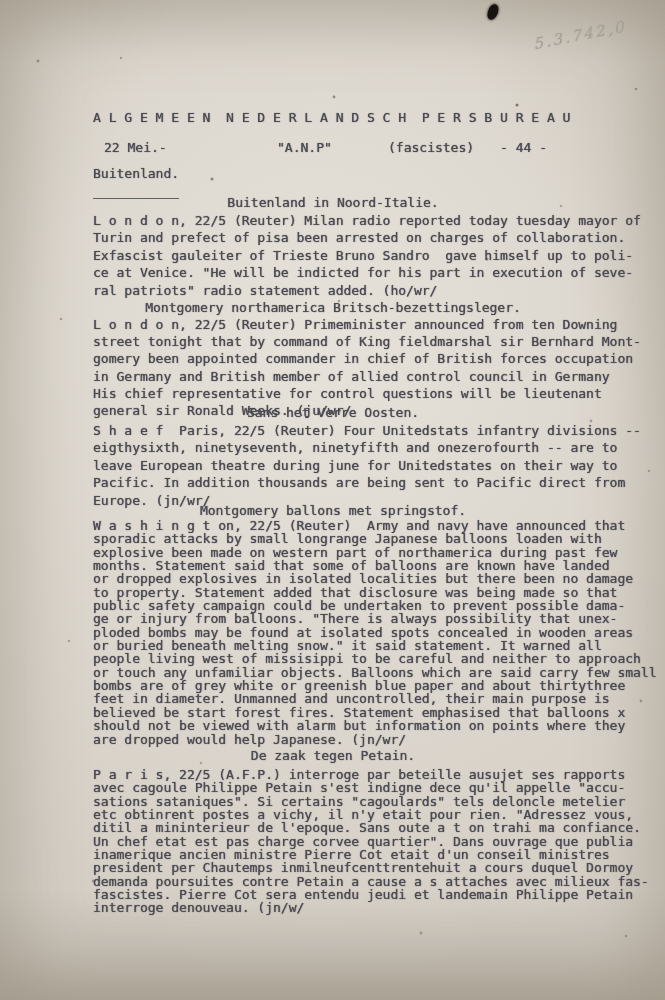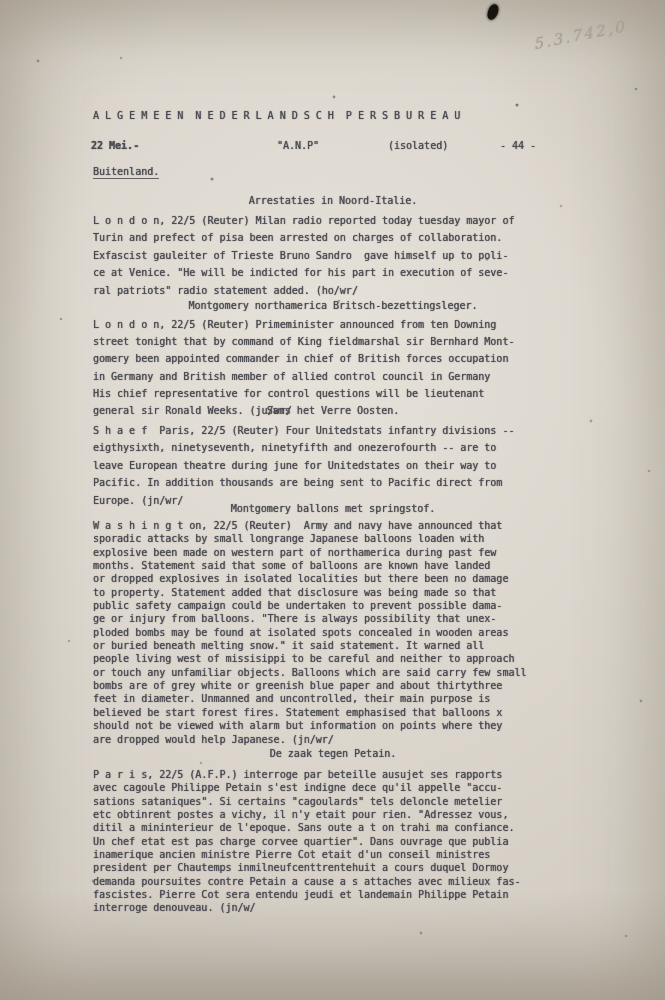--- a/index.html
+++ b/index.html
@@ -15,30 +15,30 @@
       radial-gradient(120% 90% at 48% 35%, rgba(246,242,234,.55), rgba(246,242,234,0) 70%),
       linear-gradient(115deg, rgba(136,125,106,.20), rgba(136,125,106,0) 16%),
       linear-gradient(245deg, rgba(136,125,106,.22), rgba(136,125,106,0) 20%),
       linear-gradient(0deg,   rgba(118,106,86,.28),  rgba(118,106,86,0) 11%),
       linear-gradient(180deg, rgba(130,120,100,.16), rgba(130,120,100,0) 6%);
     box-shadow: inset 0 0 70px 18px rgba(110,98,80,.30);
   }
   .abs{position:absolute;}
   .type{
     font-family:"DejaVu Sans Mono","Liberation Mono",monospace;
-    font-size:10px;
+    font-size:13px;
     color:#4b4a51;
     text-shadow:0 0 1px rgba(74,73,82,.78), .5px .4px .8px rgba(74,73,82,.38);
   }
   .masthead-agency{left:93px;top:110px;width:567px;white-space:pre;}
-  .mh-date{left:91px;top:140px;font-weight:bold;}
+  .mh-date{left:104px;top:140px;}
   .mh-abbr{left:277px;top:140px;}
   .mh-copy{left:388px;top:140px;}
   .mh-issue{left:500px;top:140px;}
-  .mh-section{left:93px;top:166px;border-bottom:1.2px solid rgba(75,74,81,.85);padding-bottom:1px;}
+  .mh-section{left:93px;top:166px;border-bottom:1.2px solid rgba(75,74,81,.85);padding-bottom:17px;}
   .heading{left:93px;width:480px;text-align:center;white-space:pre;}
   .lines{left:93px;width:567px;white-space:pre;}
   .spaced{line-height:17.4px;}
   .single{line-height:13.35px;}
   .pencil-note{
     left:534px;top:26px;
     font-family:"DejaVu Serif","Liberation Serif",serif;
     font-style:italic;font-size:15px;letter-spacing:2.5px;
     color:#a9a298;transform:rotate(-11deg) skewX(-6deg);
     text-shadow:0 0 1px rgba(150,143,132,.6);
@@ -77,27 +77,27 @@
 
 <div class="paper"></div>
 <div class="abs specks"></div>
 <div class="abs staple"></div>
 <div class="abs pencil-note">5.3.742,0</div>
 
 <div>
   <div class="abs type masthead-agency">A L G E M E E N  N E D E R L A N D S C H  P E R S B U R E A U</div>
   <div class="abs type mh-date">22 Mei.-</div>
   <div class="abs type mh-abbr">"A.N.P"</div>
-  <div class="abs type mh-copy">(isolated)</div>
+  <div class="abs type mh-copy">(fascistes)</div>
   <div class="abs type mh-issue">- 44 -</div>
   <div class="abs type mh-section">Buitenland.</div>
 </div>
 
 <div>
-  <div class="abs type heading" style="top:195px">Arrestaties in Noord-Italie.</div>
+  <div class="abs type heading" style="top:195px">Buitenland in Noord-Italie.</div>
   <div class="abs type lines spaced" style="top:212px">L o n d o n, 22/5 (Reuter) Milan radio reported today tuesday mayor of
 Turin and prefect of pisa been arrested on charges of collaboration.
 Exfascist gauleiter of Trieste Bruno Sandro  gave himself up to poli-
 ce at Venice. "He will be indicted for his part in execution of seve-
 ral patriots" radio statement added. (ho/wr/</div>
 </div>
 
 <div>
   <div class="abs type heading" style="top:300px">Montgomery northamerica Britsch-bezettingsleger.</div>
   <div class="abs type lines spaced" style="top:316px;line-height:17.2px">L o n d o n, 22/5 (Reuter) Primeminister announced from ten Downing

